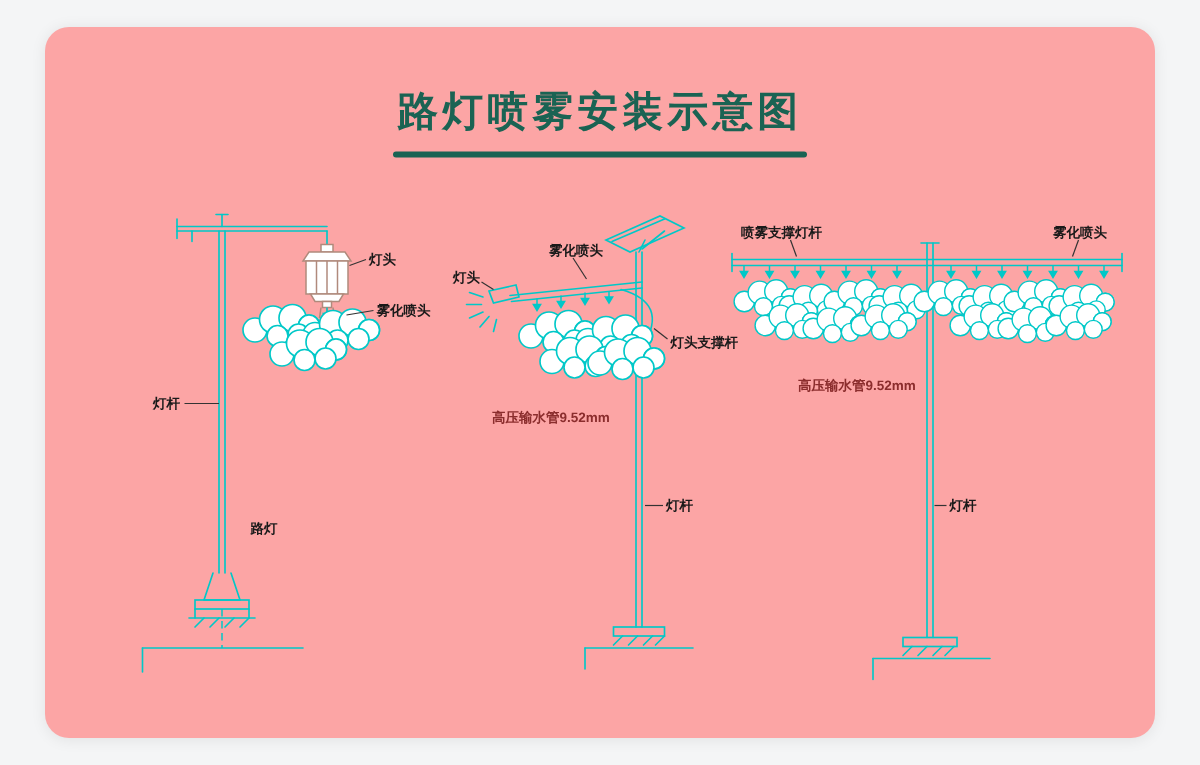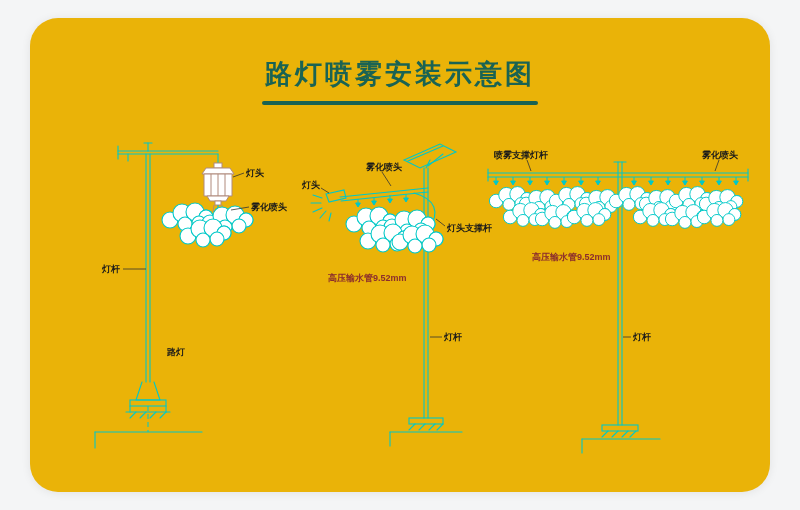--- a/index.html
+++ b/index.html
@@ -5,21 +5,21 @@
   * { margin:0; padding:0; box-sizing:border-box; }
   html,body { width:800px; height:510px; }
   body {
     background:#f4f5f6;
     font-family:"Liberation Sans", sans-serif;
     overflow:hidden;
   }
   .page { position:relative; width:800px; height:510px; }
   .card {
     position:absolute; left:30px; top:18px; width:740px; height:474px;
-    background:#eab308; border-radius:28px;
+    background:#fca5a5; border-radius:16px;
     box-shadow:0 1px 10px rgba(0,0,0,.08);
   }
   .title-wrap { position:absolute; top:38px; left:0; width:100%; text-align:center; }
   .title {
     display:inline-block;
     font-size:27px; font-weight:bold; letter-spacing:3px;
     color:var(--title,#1a6353);
   }
   .title-underline {
     width:276px; height:4px; margin:9px auto 0;

